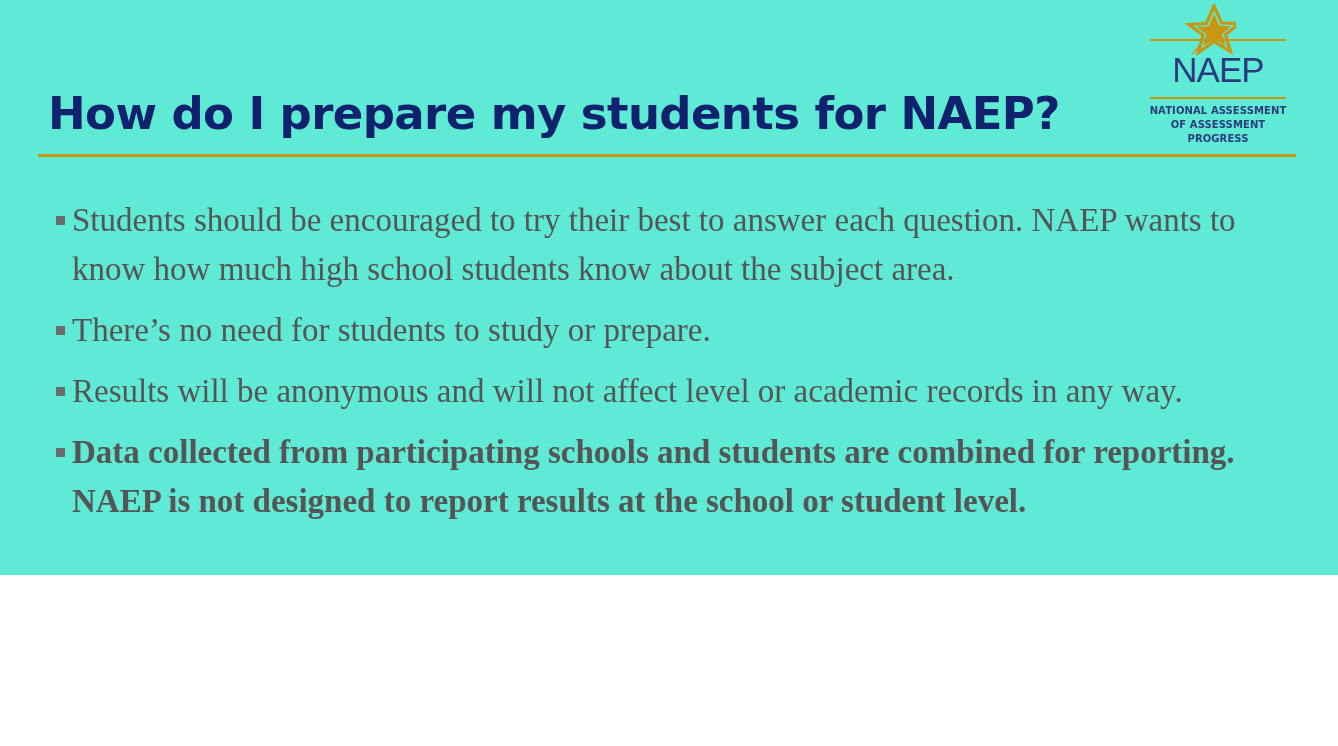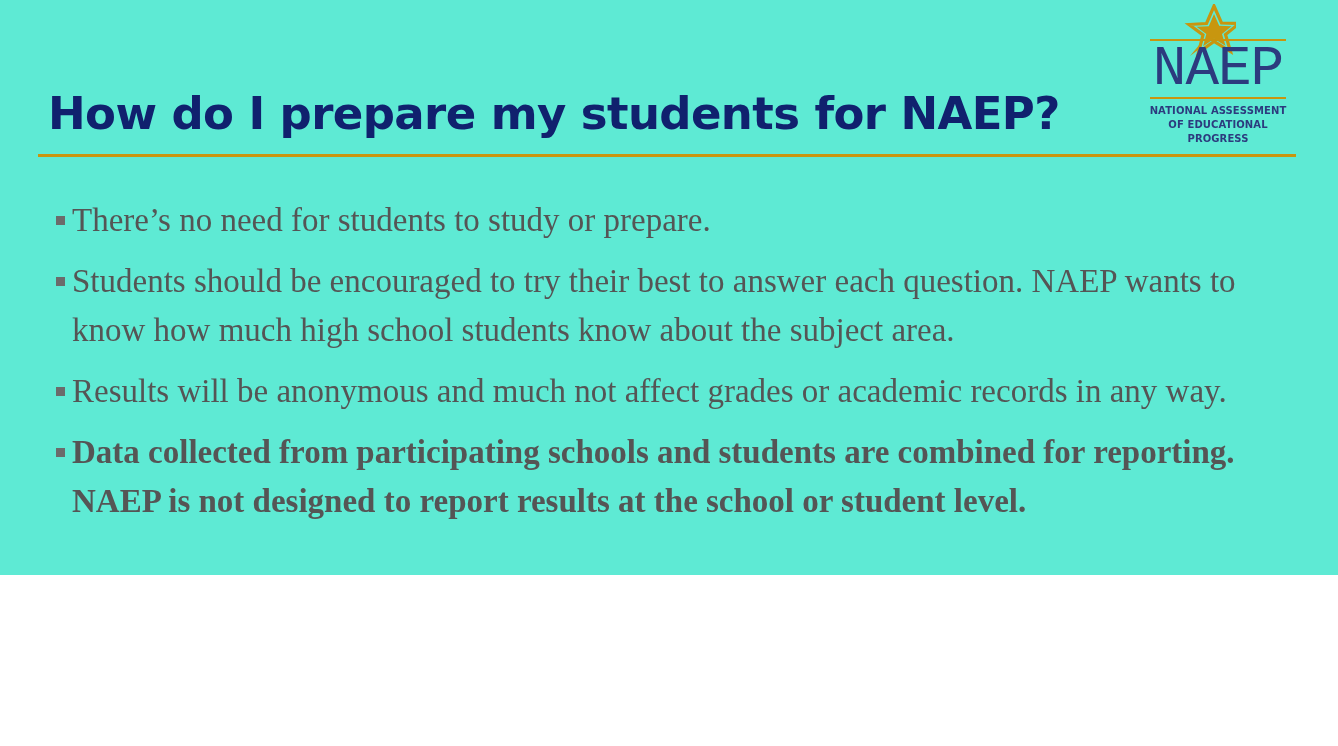--- a/index.html
+++ b/index.html
@@ -66,22 +66,22 @@
   .logo-star {
     position: absolute;
     left: 34px;
     top: 0px;
     width: 56px;
     height: 52px;
   }
   .logo-word {
     position: relative;
     text-align: center;
-    font-family: Liberation Mono, monospace;
-    font-size: 56px;
+    font-family: Liberation Sans, sans-serif;
+    font-size: 35px;
     line-height: 47px;
     color: #2c3b7e;
     letter-spacing: -1px;
     margin-top: -4px;
   }
   .logo-rule {
     width: 136px;
     height: 2px;
     background: #c8960f;
     margin: 4px auto 0 auto;
@@ -148,40 +148,40 @@
       <svg class="logo-star" viewBox="0 0 56 52">
         <polygon points="34,2 41.5,19 59,19.5 45.5,30.5 50.5,47.5 34,37.5 18.5,48.5 23,31 9,20.5 26.5,19.5" fill="none" stroke="#c8960f" stroke-width="3.2"></polygon>
         <polygon points="34,10 39.2,21.8 51.5,22.2 42,30 45.5,41.8 34,34.8 23.2,42.3 26.3,30 16.5,22.7 28.8,22.2" fill="#c8960f"></polygon>
         <polygon points="18,46 10,52 25,34" fill="#c8960f"></polygon>
       </svg>
     </div>
     <div class="logo-word">NAEP</div>
     <div class="logo-rule"></div>
     <div class="logo-caption">
       <div>NATIONAL ASSESSMENT</div>
-      <div>OF EDUCATIONAL</div>
+      <div>OF ASSESSMENT</div>
       <div>PROGRESS</div>
     </div>
   </div>
 
   <div class="body">
 
     <div class="bullet-item">
       <span class="bullet-mark"></span>
+      <span class="bullet-text">Students should be encouraged to try their best to answer each question. NAEP wants to know how much high school students know about the subject area.</span>
+    </div>
+
+    <div class="bullet-item">
+      <span class="bullet-mark"></span>
       <span class="bullet-text">There’s no need for students to study or prepare.</span>
     </div>
 
     <div class="bullet-item">
       <span class="bullet-mark"></span>
-      <span class="bullet-text">Students should be encouraged to try their best to answer each question. NAEP wants to know how much high school students know about the subject area.</span>
-    </div>
-
-    <div class="bullet-item">
-      <span class="bullet-mark"></span>
-      <span class="bullet-text">Results will be anonymous and much not affect grades or academic records in any way.</span>
+      <span class="bullet-text">Results will be anonymous and will not affect level or academic records in any way.</span>
     </div>
 
     <div class="bullet-item">
       <span class="bullet-mark"></span>
       <span class="bullet-text">Data collected from participating schools and students are combined for reporting. NAEP is not designed to report results at the school or student level.</span>
     </div>
 
   </div>
 
   <div class="rule rule-bottom"></div>

